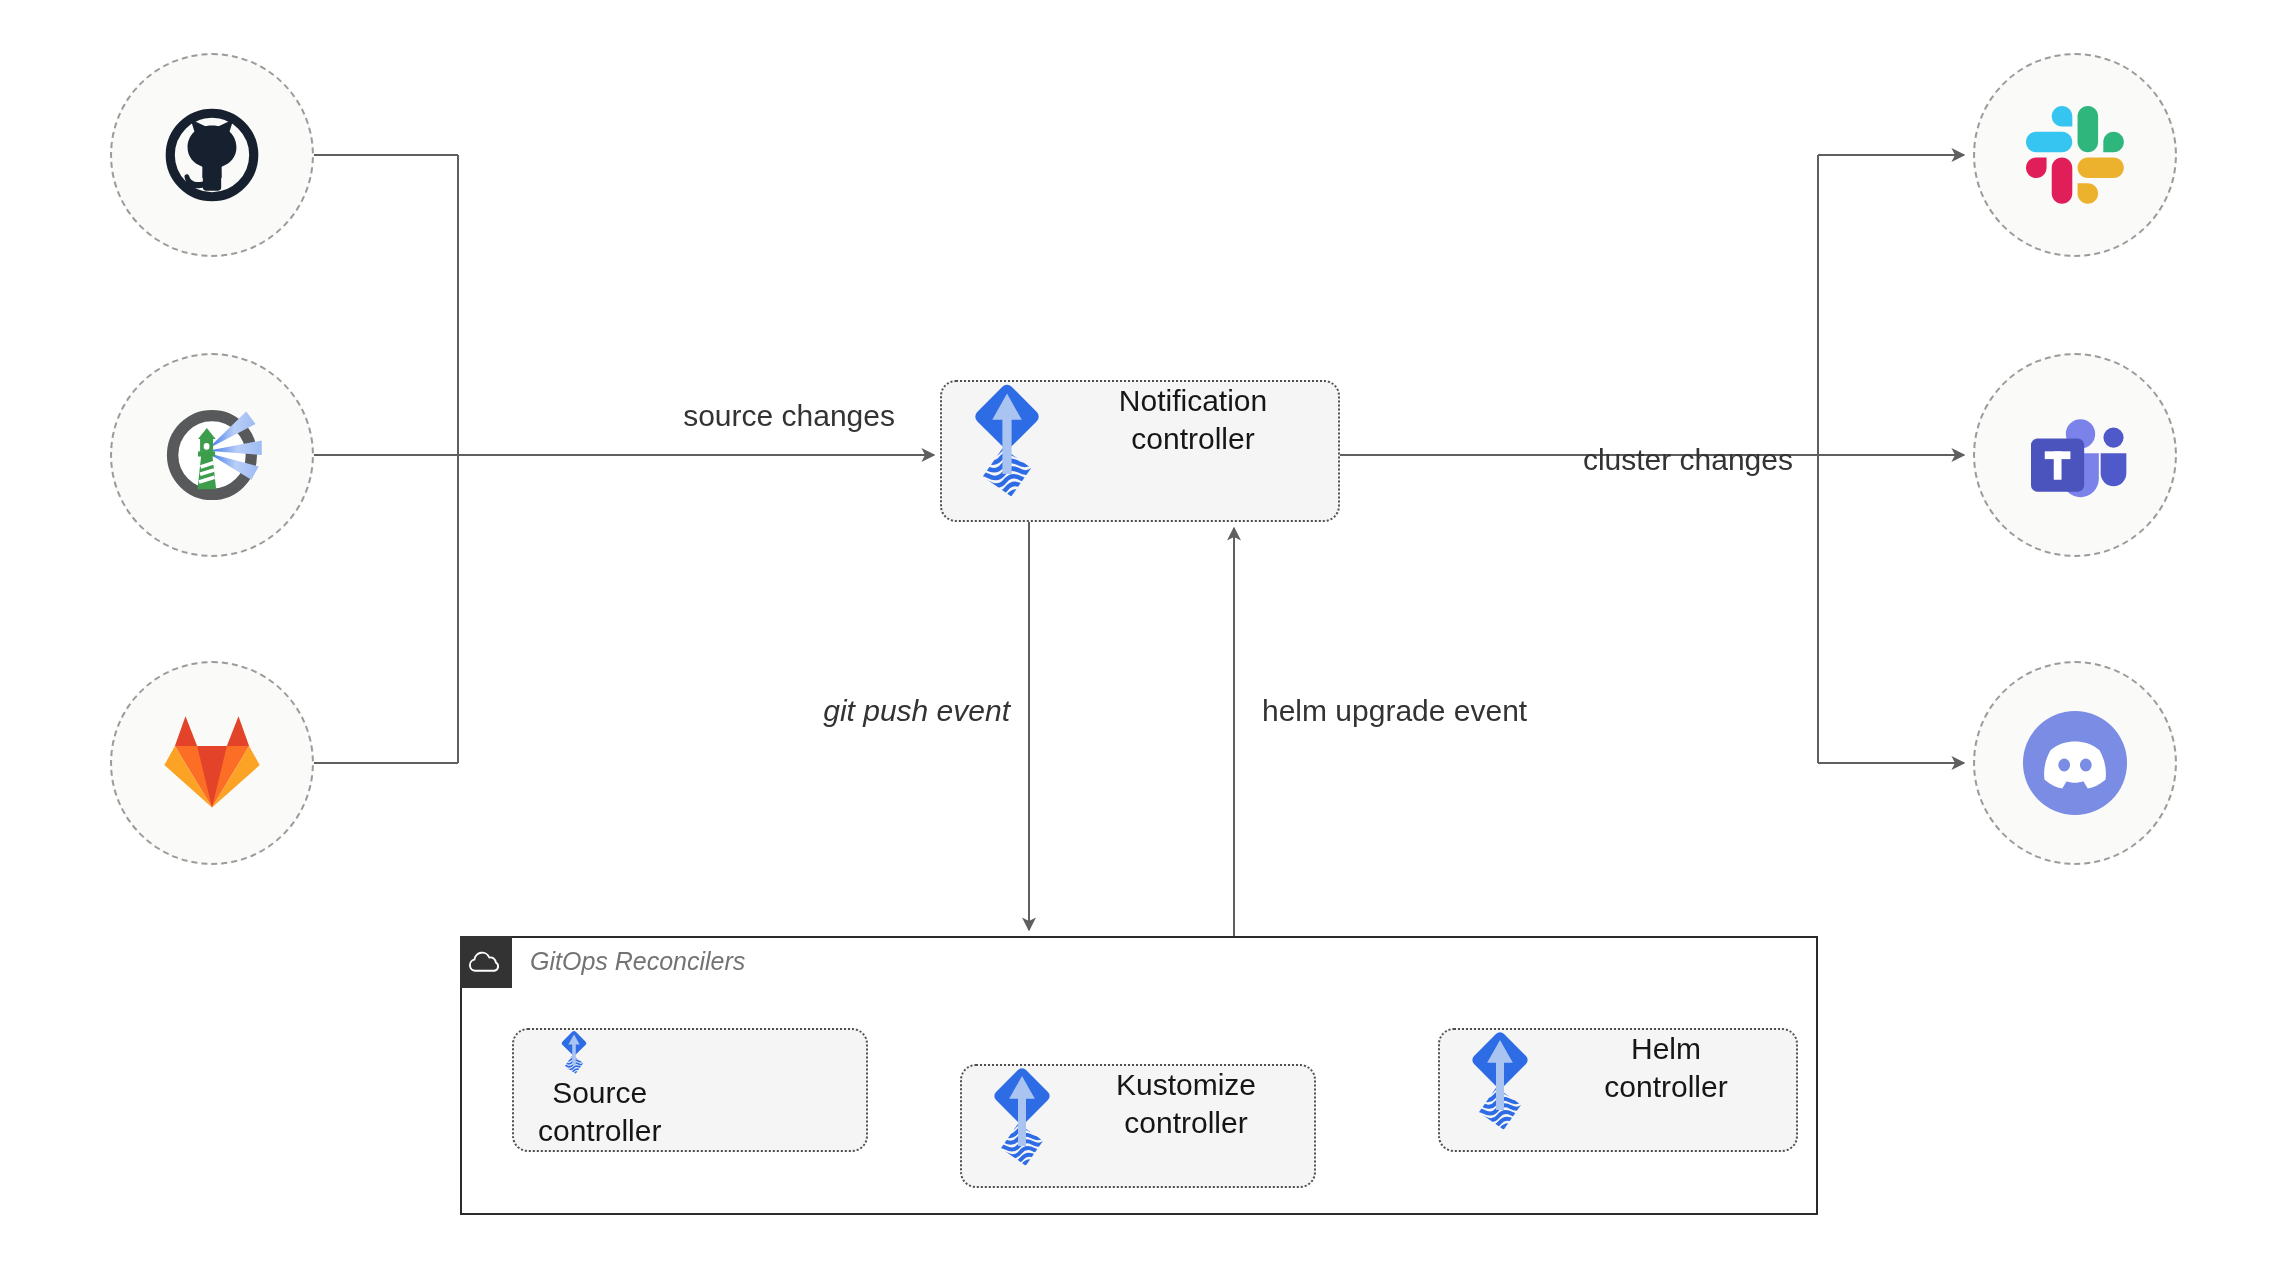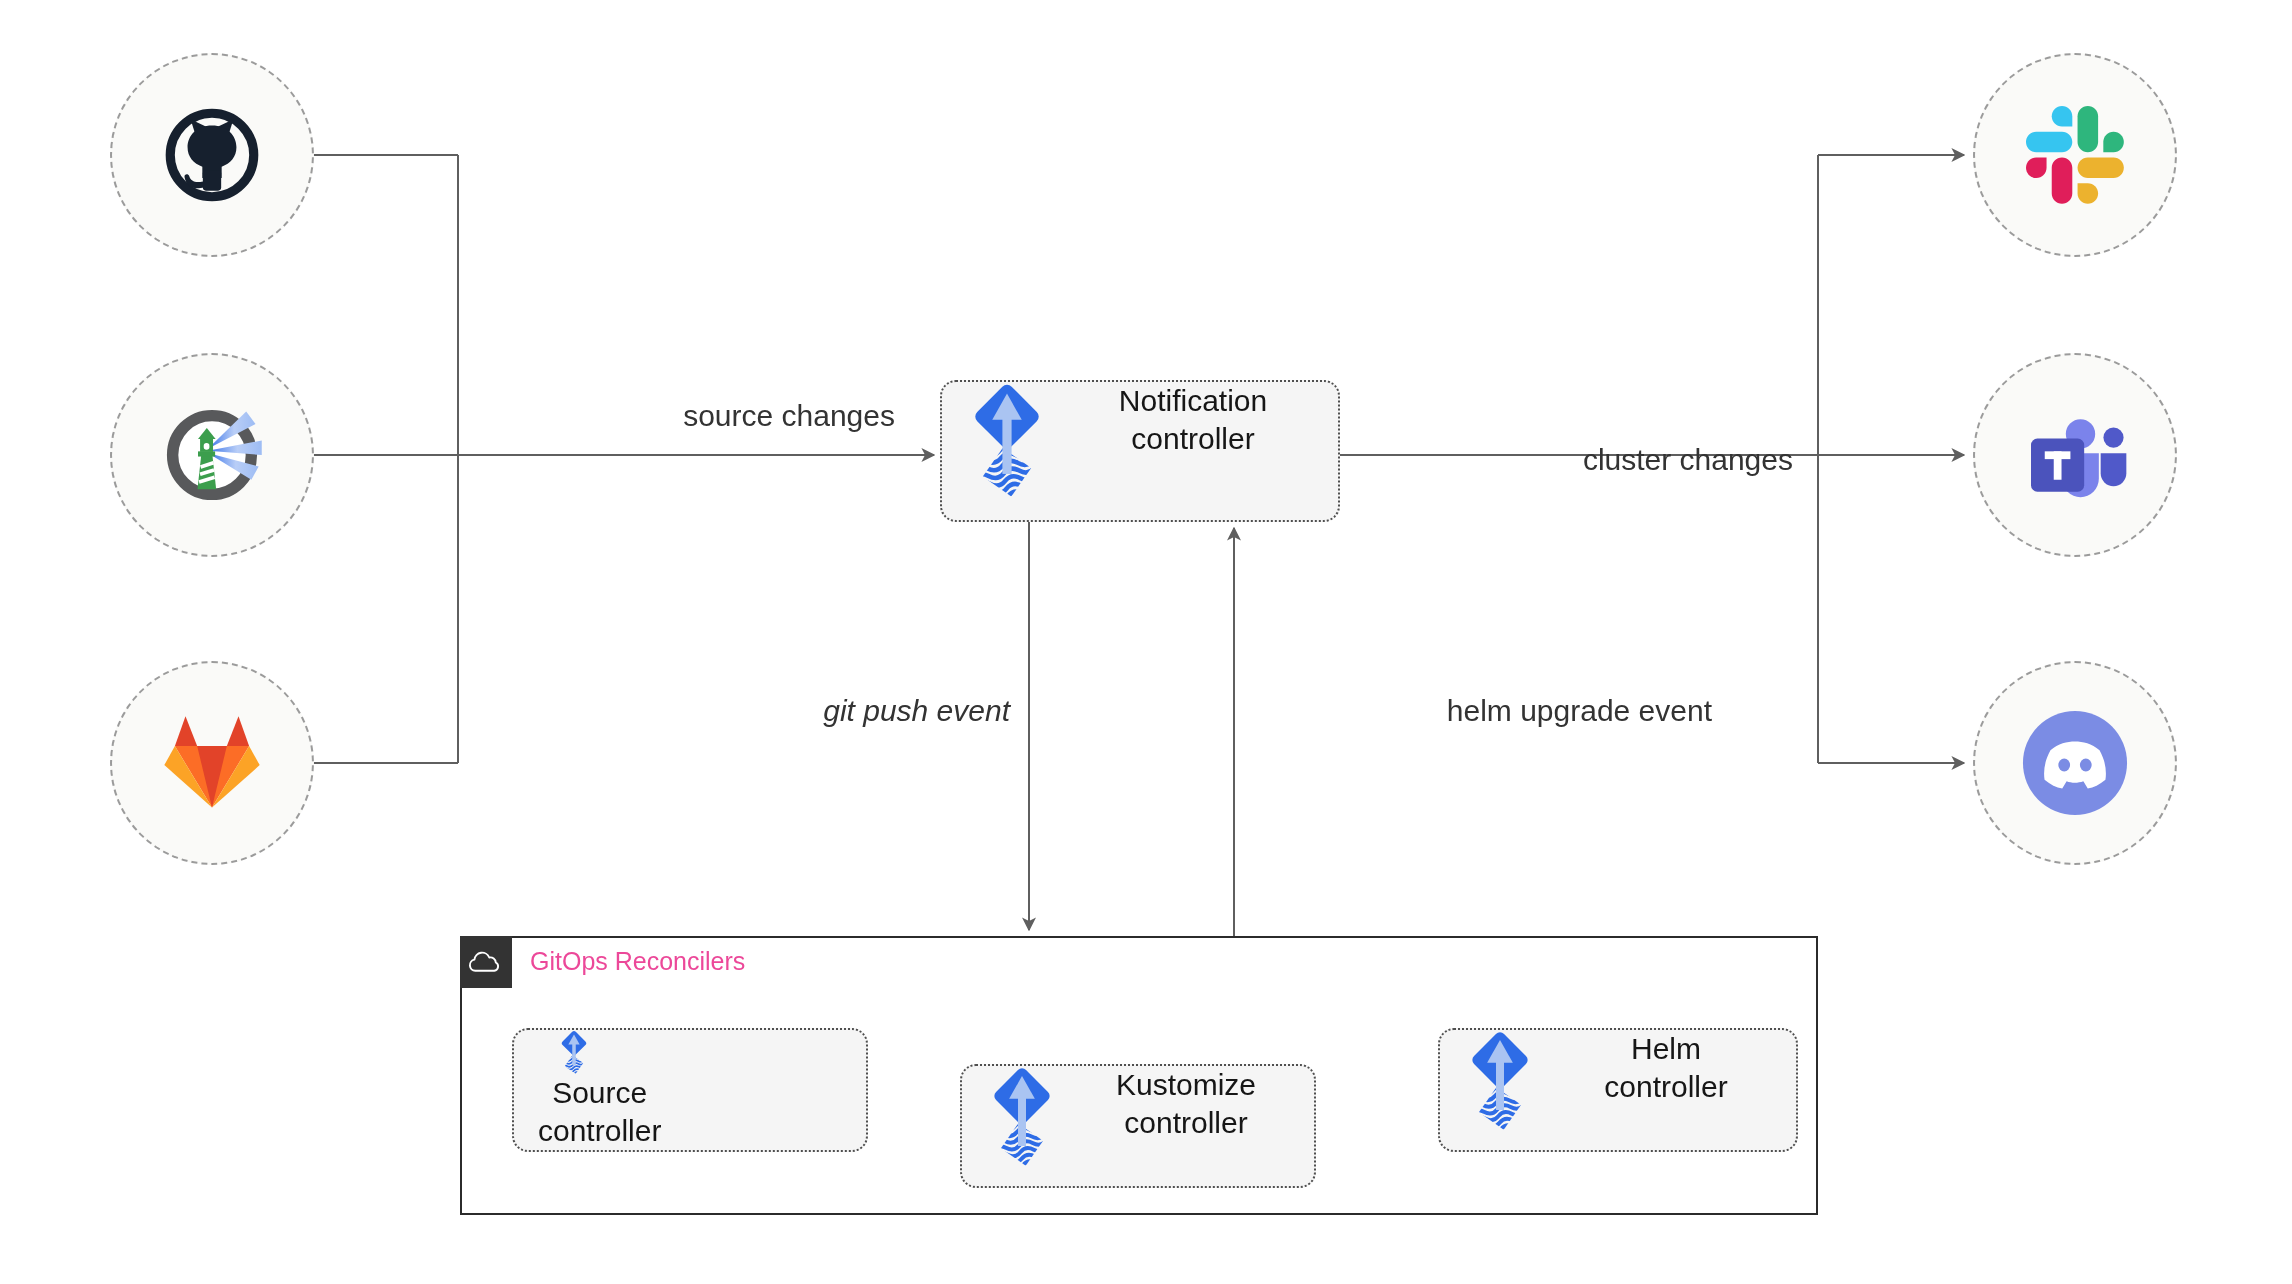--- a/index.html
+++ b/index.html
@@ -37,24 +37,24 @@
   
   .group{
     position:absolute;left:460px;top:936px;width:1358px;height:279px;
     box-sizing:border-box;border:2px solid #2b2b2b;background:#ffffff;z-index:1;
   }
   .group-badge{
     position:absolute;left:460px;top:936px;width:52px;height:52px;background:#333333;
     display:flex;align-items:center;justify-content:center;z-index:3;
   }
   .group-title{
-    position:absolute;left:530px;top:947px;font-size:25px;color:#ec4899;z-index:3;
+    position:absolute;left:530px;top:947px;font-size:25px;color:#737373;z-index:3;font-style:italic;
   }
   .edge-label{
-    position:absolute;font-size:30px;color:var(--label-ink);z-index:3;background:transparent;text-align:right;
+    position:absolute;font-size:30px;color:var(--label-ink);z-index:3;background:transparent;
   }
   .center{text-align:right;}
   .right{text-align:right;font-style:italic;}
 </style>
 </head>
 <body>
 
 <svg width="0" height="0" style="position:absolute">
   <defs>
     <marker id="arrow" viewBox="0 0 10 10" refX="9" refY="5" markerWidth="7" markerHeight="7" orient="auto-start-reverse">

